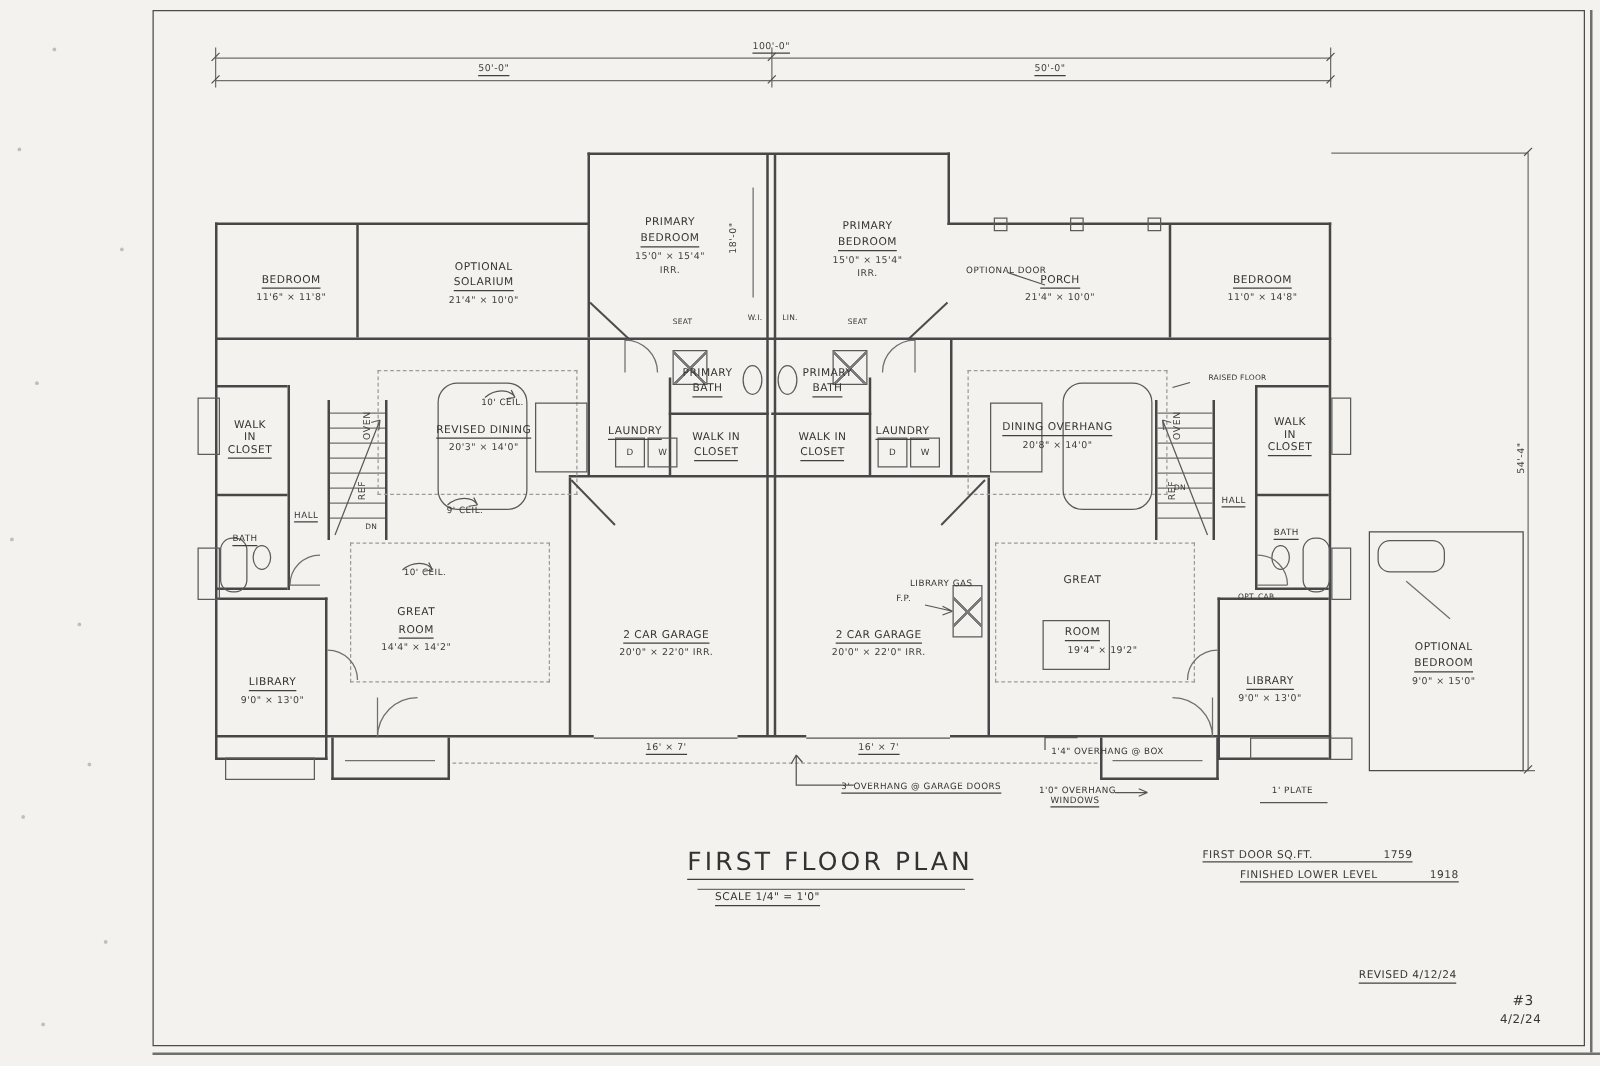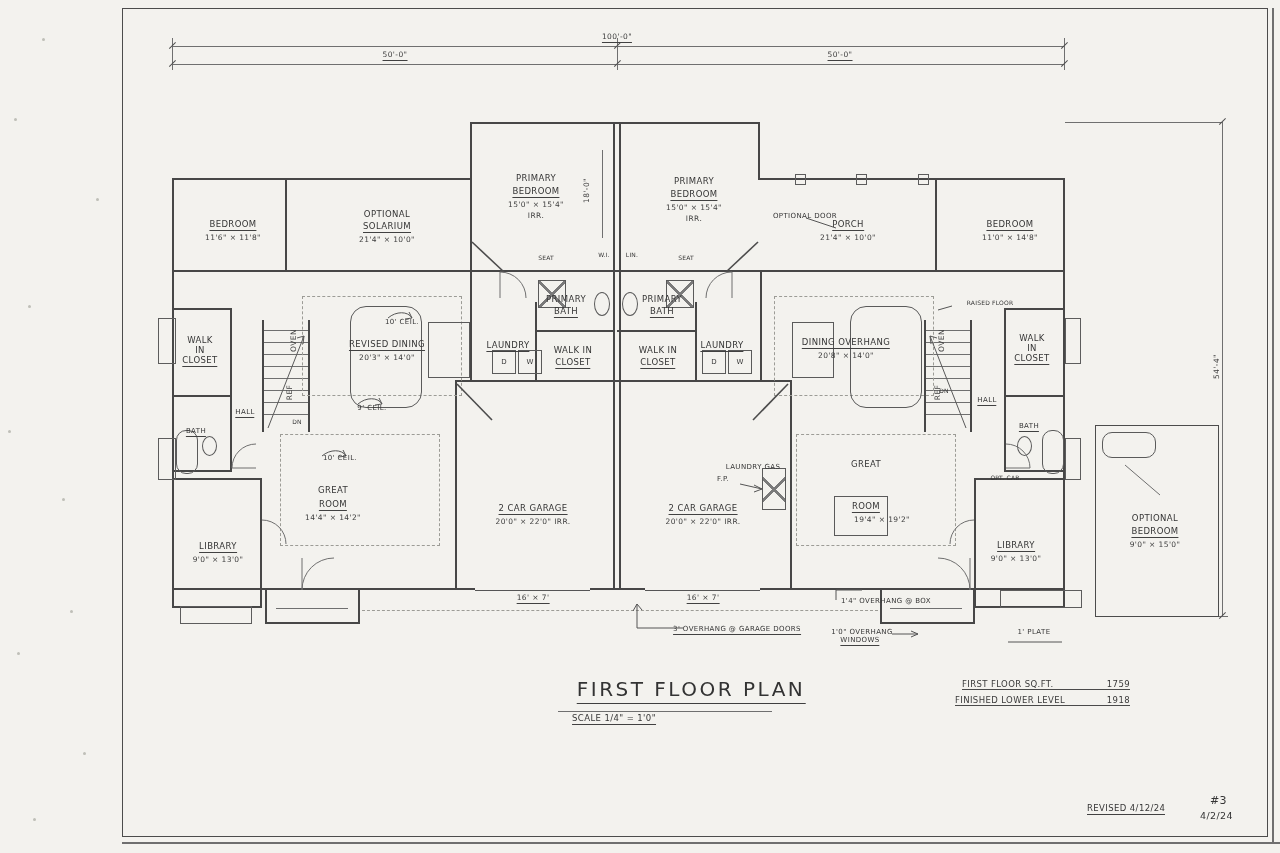--- a/index.html
+++ b/index.html
@@ -309,21 +309,21 @@
     <div class="lbl" style="left:658px;top:358px"><span class="u">CLOSET</span></div>
     <div class="lbl" style="left:846px;top:338px"><span class="u">DINING OVERHANG</span></div>
     <div class="lbl dim" style="left:846px;top:352px">20'8" × 14'0"</div>
     <div class="lbl tiny" style="left:990px;top:300px">RAISED FLOOR</div>
     <div class="lbl" style="left:1032px;top:334px">WALK</div>
     <div class="lbl" style="left:1032px;top:344px">IN</div>
     <div class="lbl" style="left:1032px;top:354px"><span class="u">CLOSET</span></div>
     <div class="lbl sm" style="left:987px;top:396px"><span class="u">HALL</span></div>
     <div class="lbl sm" style="left:1029px;top:422px"><span class="u">BATH</span></div>
     <div class="lbl tiny" style="left:1006px;top:475px">OPT. CAB.</div>
-    <div class="lbl sm" style="left:753px;top:463px">LAUNDRY GAS</div>
+    <div class="lbl sm" style="left:753px;top:463px">LIBRARY GAS</div>
     <div class="lbl sm" style="left:723px;top:475px">F.P.</div>
     <div class="lbl" style="left:866px;top:460px">GREAT</div>
     <div class="lbl" style="left:866px;top:502px"><span class="u">ROOM</span></div>
     <div class="lbl dim" style="left:882px;top:516px">19'4" × 19'2"</div>
     <div class="lbl" style="left:703px;top:504px"><span class="u">2 CAR GARAGE</span></div>
     <div class="lbl dim" style="left:703px;top:518px">20'0" × 22'0" IRR.</div>
     <div class="lbl" style="left:1016px;top:541px"><span class="u">LIBRARY</span></div>
     <div class="lbl dim" style="left:1016px;top:555px">9'0" × 13'0"</div>
     <div class="lbl" style="left:1155px;top:514px">OPTIONAL</div>
     <div class="lbl" style="left:1155px;top:527px"><span class="u">BEDROOM</span></div>
@@ -337,29 +337,29 @@
     <div class="lbl dim" style="left:533px;top:594px"><span class="u">16' × 7'</span></div>
     <div class="lbl dim" style="left:703px;top:594px"><span class="u">16' × 7'</span></div>
     <div class="lbl sm" style="left:737px;top:625px"><span class="u">3' OVERHANG @ GARAGE DOORS</span></div>
     <div class="lbl sm" style="left:886px;top:597px">1'4" OVERHANG @ BOX</div>
     <div class="lbl sm" style="left:860px;top:636px"><span class="u">WINDOWS</span></div>
     <div class="lbl sm" style="left:862px;top:628px">1'0" OVERHANG</div>
     <div class="lbl sm" style="left:1034px;top:628px">1' PLATE</div>
   </div>
 
   <div>
-    <div class="lbl title" style="left:691px;top:678px">FIRST FLOOR PLAN</div>
+    <div class="lbl title" style="left:664px;top:678px">FIRST FLOOR PLAN</div>
     <div class="line" style="left:558px;top:711px;width:214px;height:1px"></div>
     <div class="lbl" style="left:614px;top:714px"><span class="u">SCALE 1/4" = 1'0"</span></div>
     <div class="sqline" style="left:962px;top:679px;width:168px">
-      <span>FIRST FLOOR SQ.FT.</span>
+      <span>FIRST DOOR SQ.FT.</span>
       <span>1759</span>
     </div>
-    <div class="sqline" style="left:955px;top:695px;width:175px">
+    <div class="sqline" style="left:992px;top:695px;width:175px">
       <span>FINISHED LOWER LEVEL</span>
       <span>1918</span>
     </div>
-    <div class="lbl la" style="left:1087px;top:804px"><span class="u">REVISED 4/12/24</span></div>
+    <div class="lbl la" style="left:1087px;top:776px"><span class="u">REVISED 4/12/24</span></div>
     <div class="lbl la" style="left:1210px;top:795px;font-size:11px">#3</div>
     <div class="lbl la" style="left:1200px;top:811px;font-size:9.5px">4/2/24</div>
   </div>
 
 </div>
 
 </body></html>

